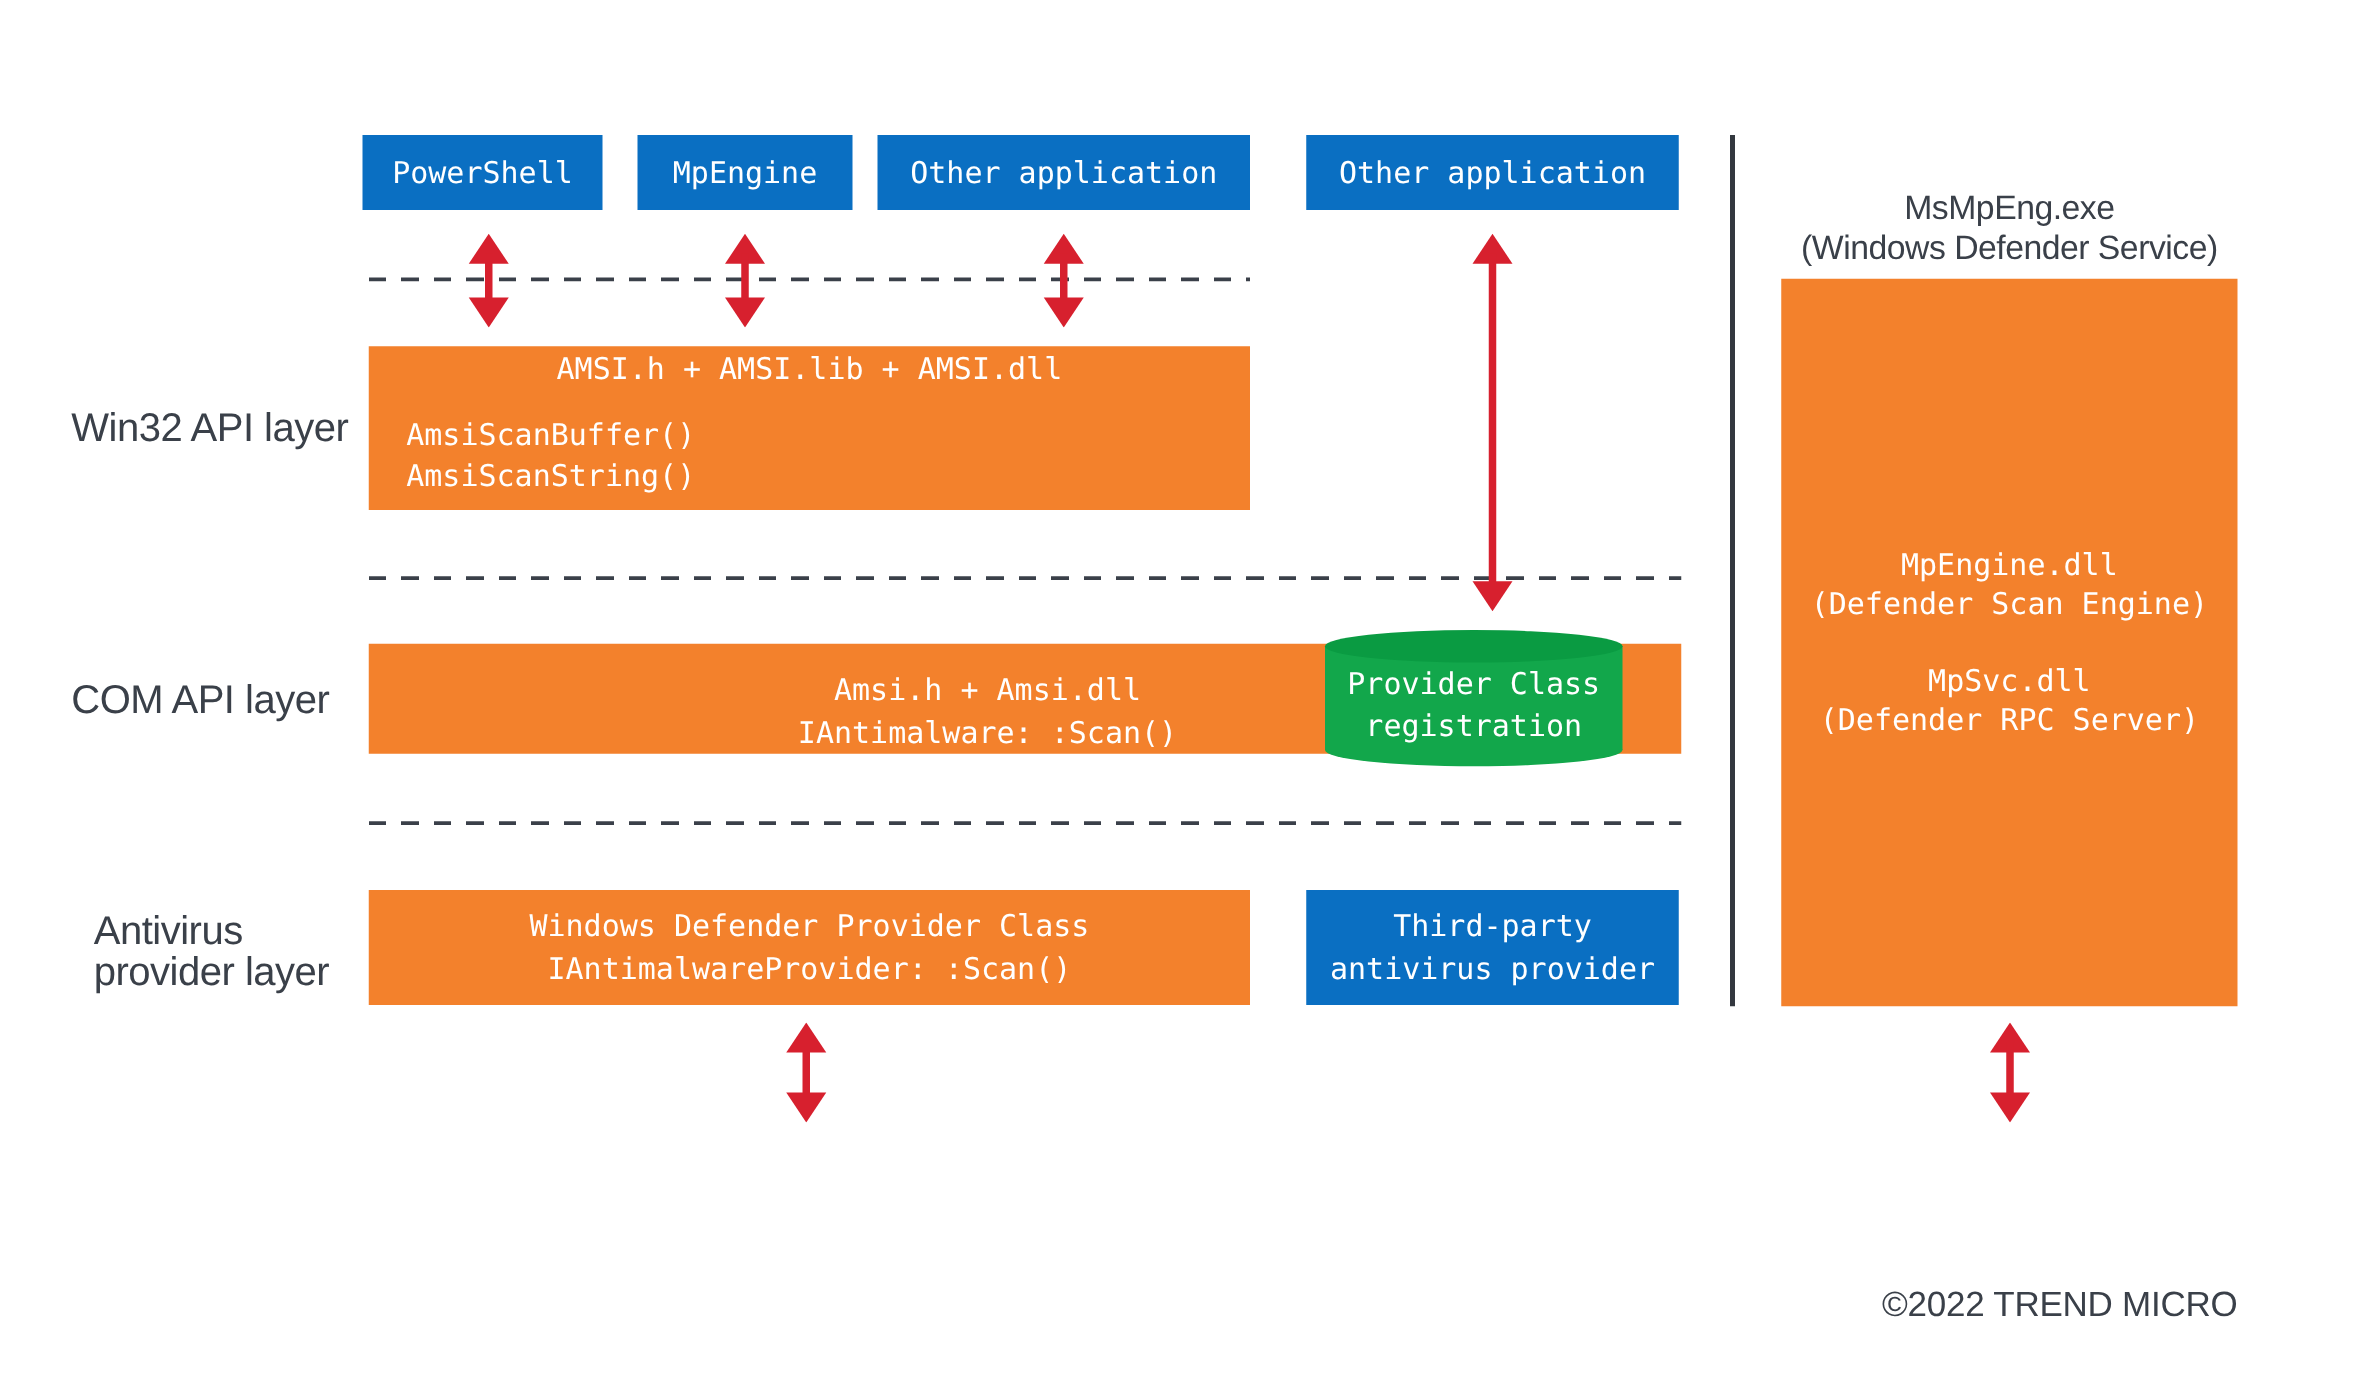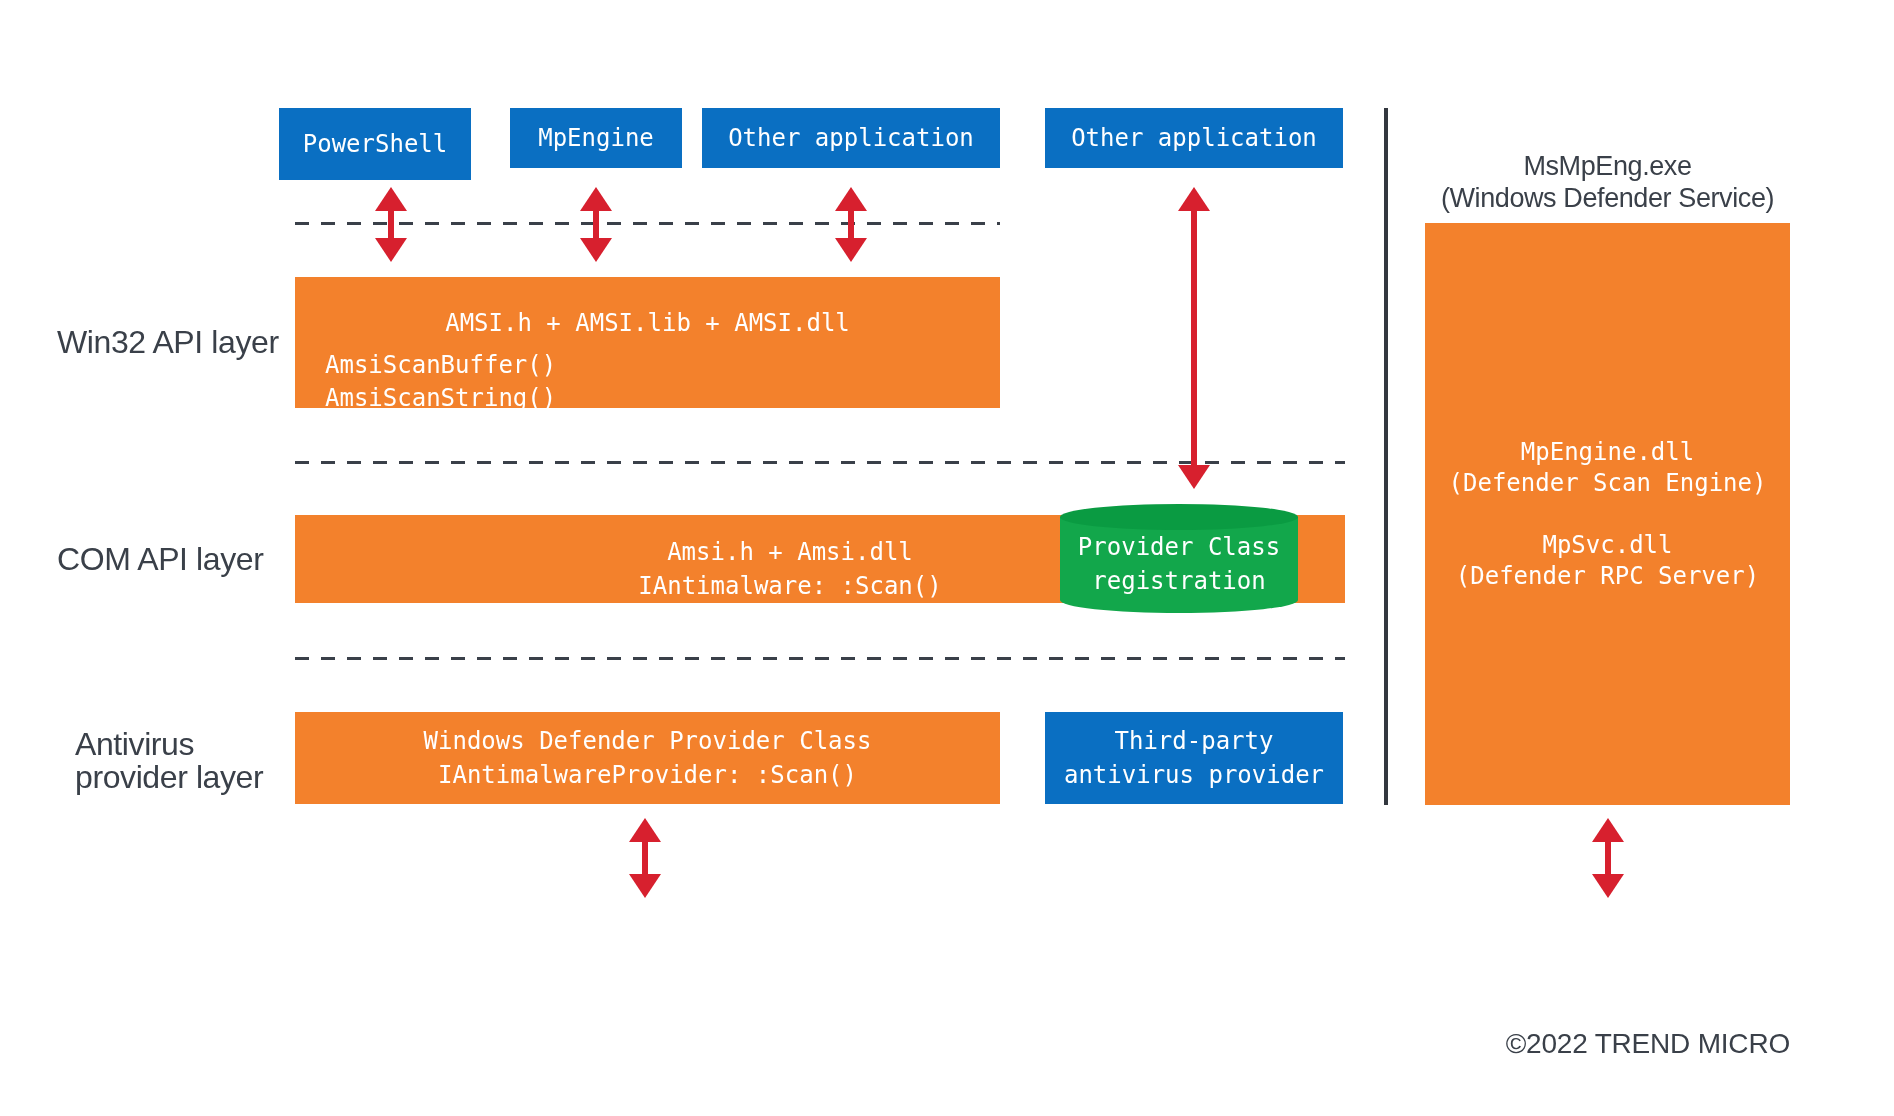--- a/index.html
+++ b/index.html
@@ -46,29 +46,29 @@
     line-height:34px;
     text-align:center;
   }
   .blue-box{background:var(--blue);}
   .orange-box{background:var(--orange);}
   .olive-box{background:var(--olive);}
   
   #win32-box{
     display:block;
     text-align:left;
-    padding-top:28px;
+    padding-top:0;
   }
   #win32-box .ttl{
     text-align:center;
     line-height:36px;
   }
   #win32-box .fns{
     margin-left:30px;
-    margin-top:8px;
+    margin-top:19px;
     line-height:33px;
   }
   
   #defender-box{gap:0;}
   #defender-box .grp{line-height:31px;}
   #defender-box .spacer{height:31px;}
   
   .dash{
     height:3px;
     background:repeating-linear-gradient(90deg, var(--slate) 0 14px, transparent 14px 26px);
@@ -101,21 +101,21 @@
     font-size:28px;
     letter-spacing:-0.2px;
     white-space:nowrap;
   }
 </style>
 </head>
 <body>
 
 <div id="stage">
 
-  <div class="abs box blue-box" style="left:279px;top:108px;width:192px;height:72px;">
+  <div class="abs box blue-box" style="left:290px;top:108px;width:192px;height:60px;">
     <span>PowerShell</span>
   </div>
   <div class="abs box blue-box" style="left:510px;top:108px;width:172px;height:60px;">
     <span>MpEngine</span>
   </div>
   <div class="abs box blue-box" style="left:702px;top:108px;width:298px;height:60px;">
     <span>Other application</span>
   </div>
   <div class="abs box blue-box" style="left:1045px;top:108px;width:298px;height:60px;">
     <span>Other application</span>

